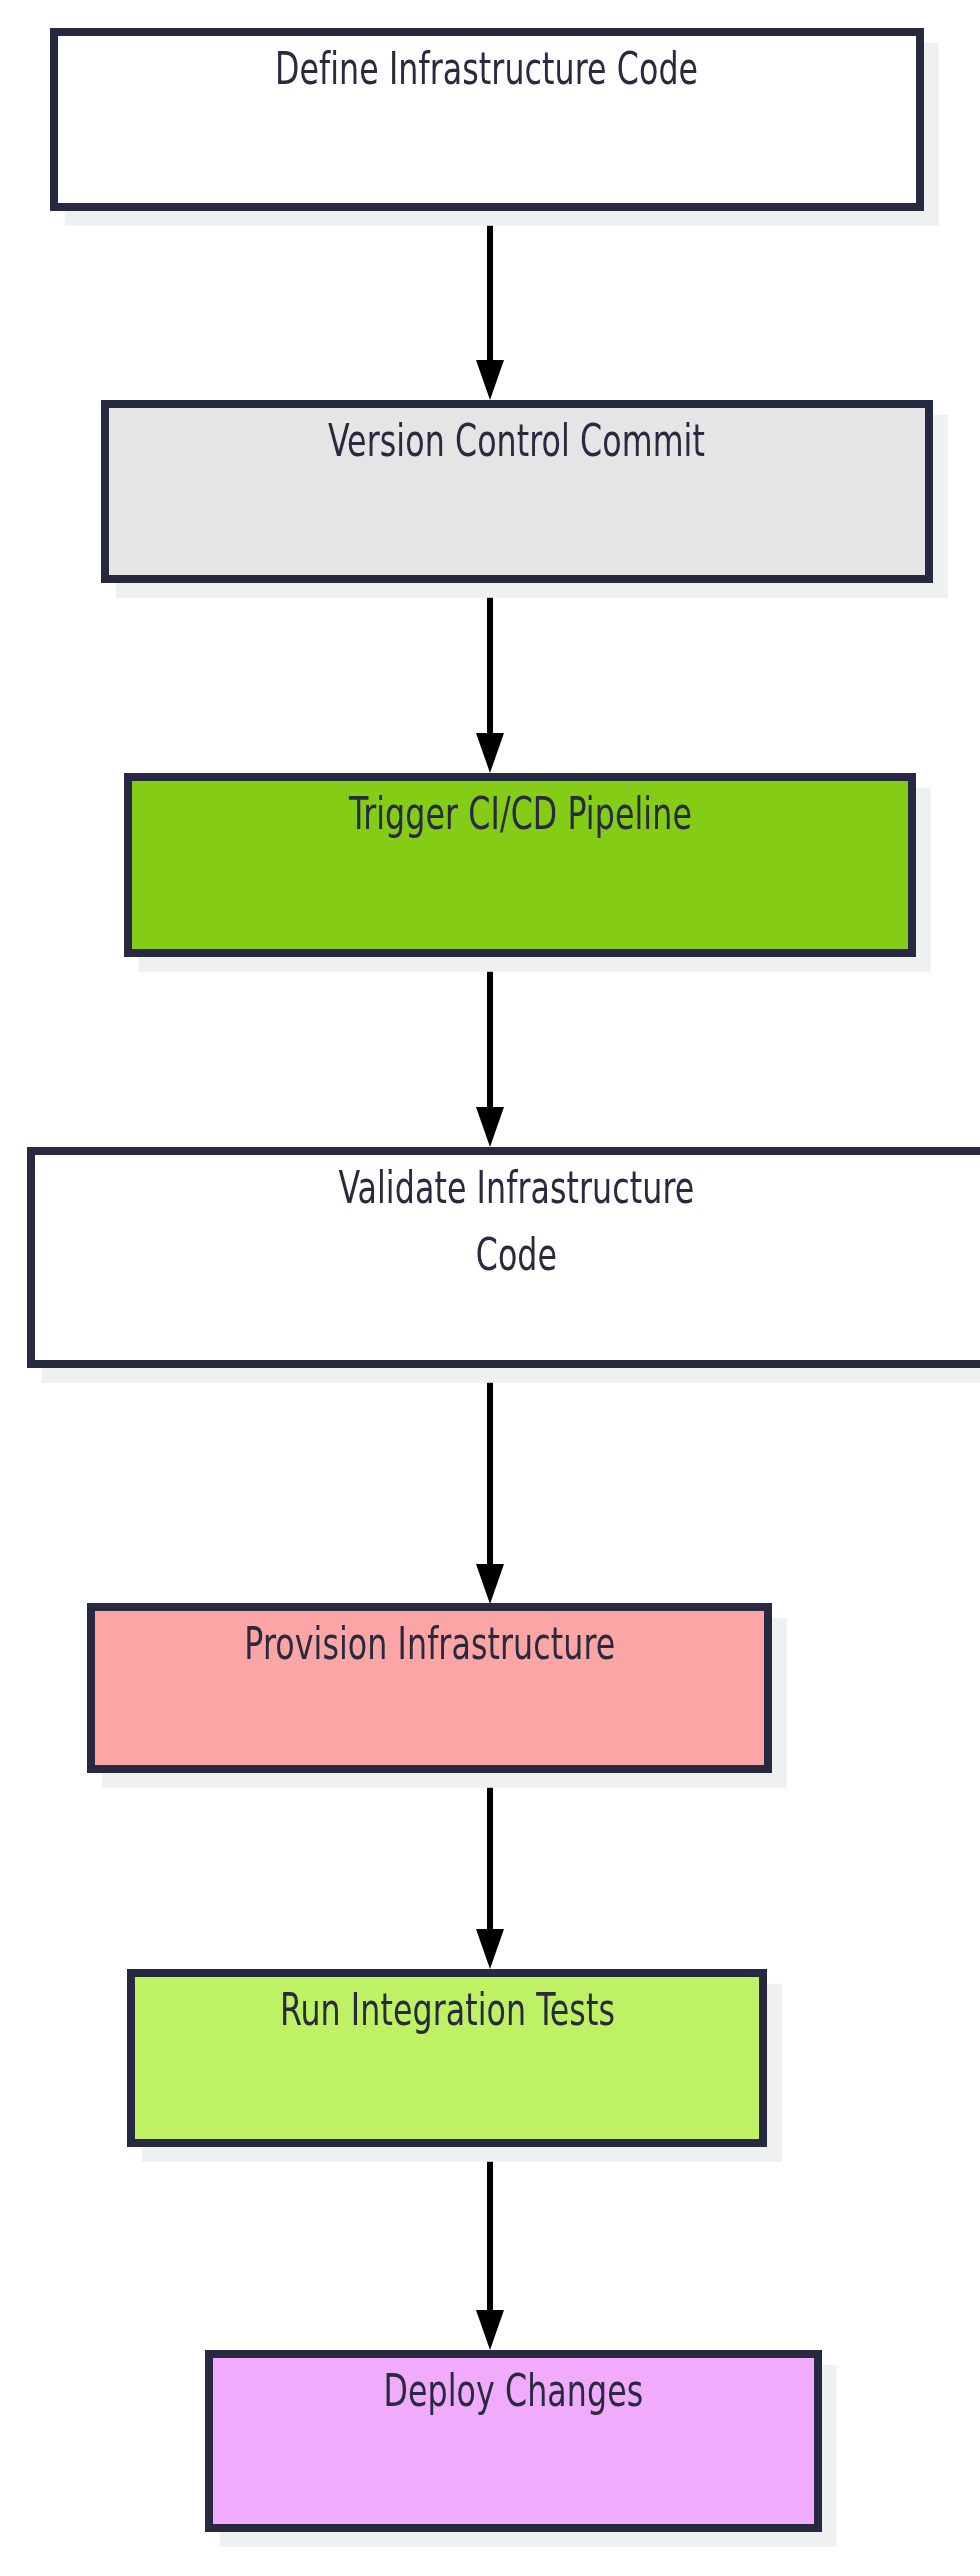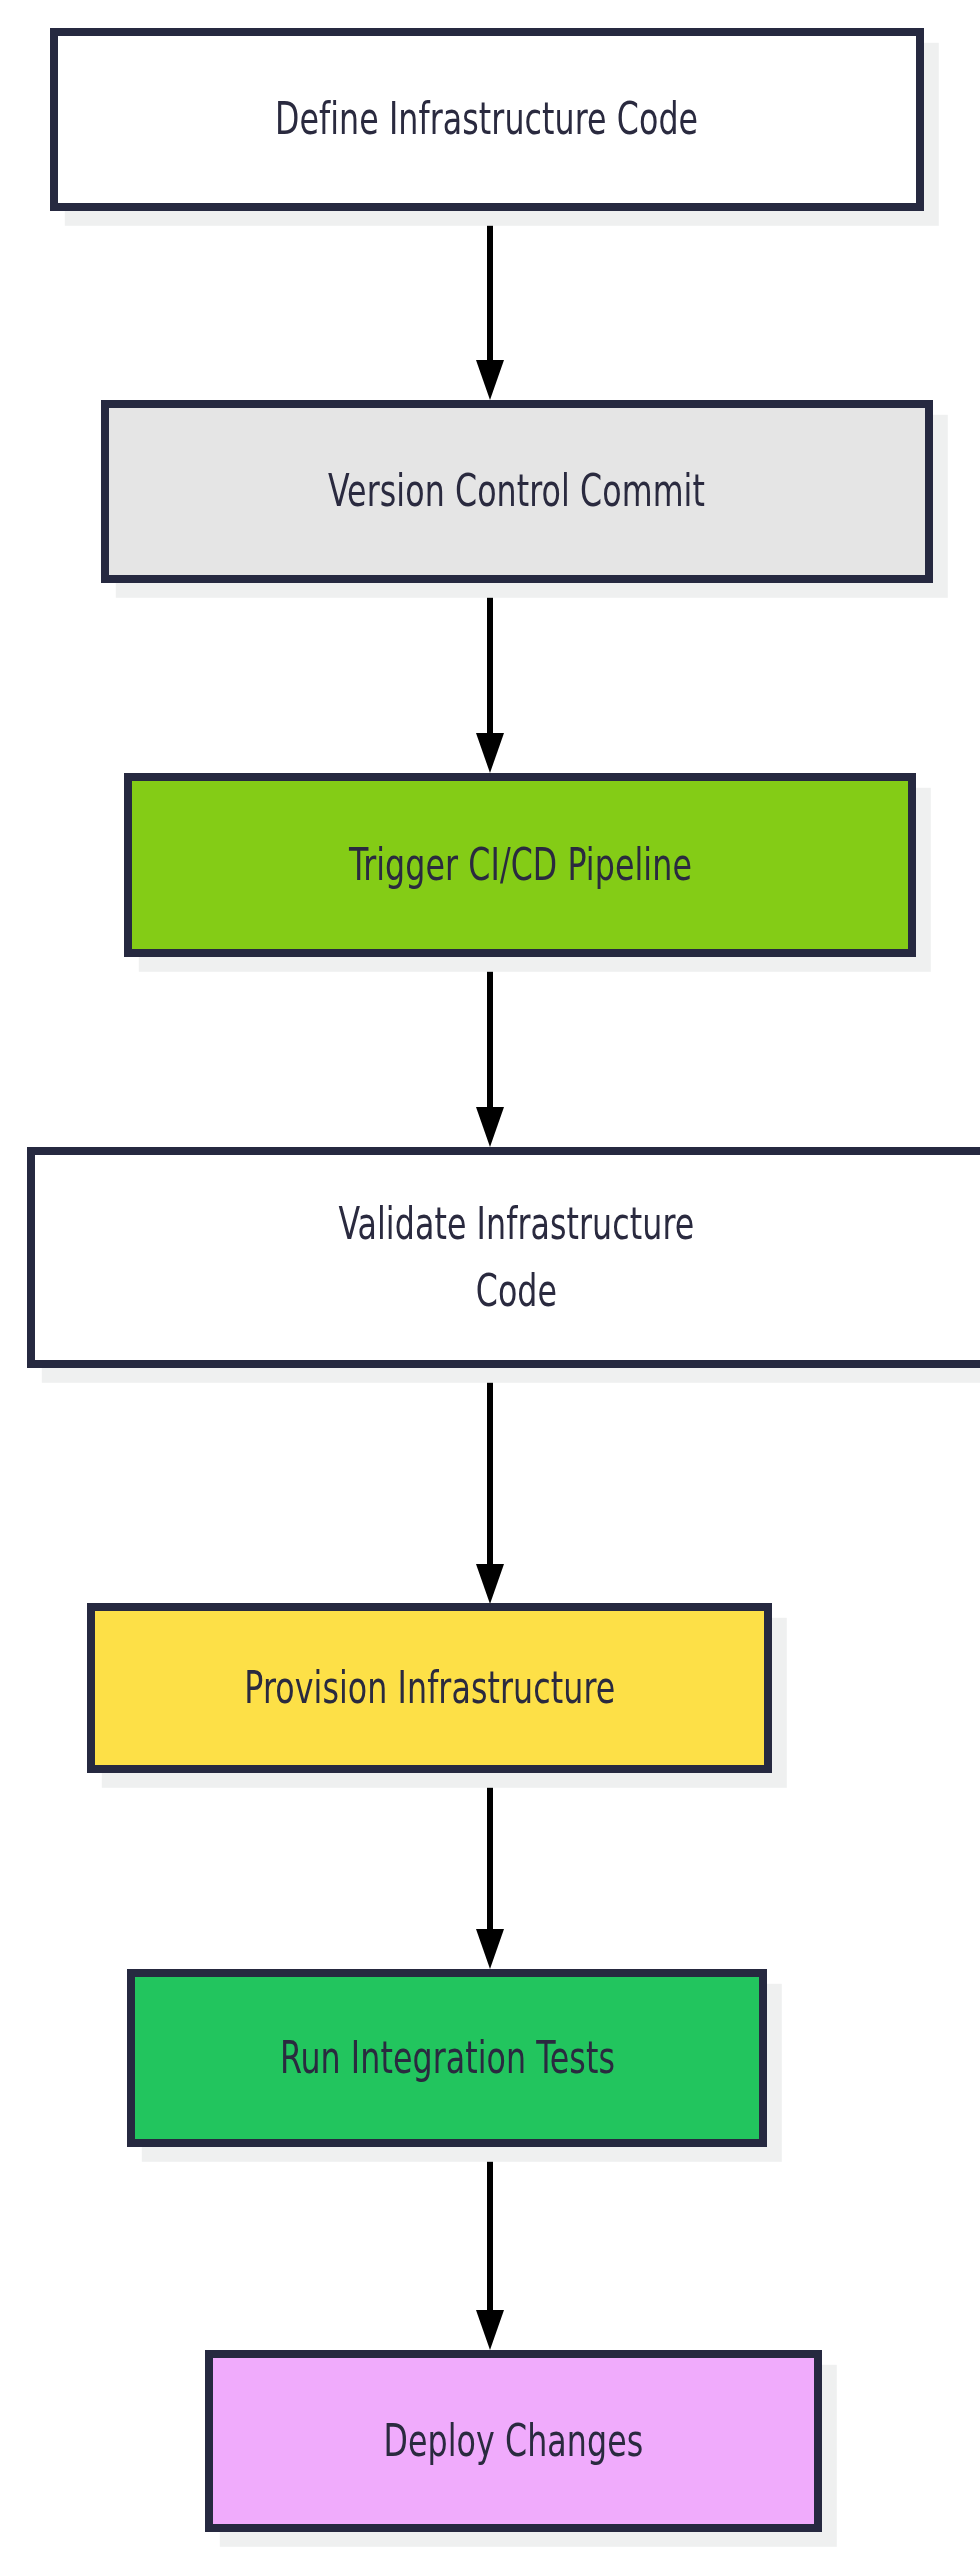--- a/index.html
+++ b/index.html
@@ -25,21 +25,20 @@
   
   .node {
     position: absolute;
     box-sizing: border-box;
     background: #ffffff;
     border-style: solid;
     border-width: 8.7px;
     border-color: #262940;
     box-shadow: 14.8px 14.8px 0 0 #eff0f0;
     display: flex;
-    align-items: center;
     justify-content: center;
     text-align: center;
   }
 
   .node-label {
     color: #2a2a3f;
     font-size: 44px;
     line-height: 1.52;
     letter-spacing: 0.1px;
     font-weight: 400;
@@ -113,25 +112,25 @@
 
   <div class="node" style="left: 124px; top: 773px; width: 792px; height: 184px; border-color: rgb(38, 41, 64); background: #84cc16; box-shadow: rgb(239, 240, 240) 14.8px 14.8px 0px 0px;">
     <div class="node-label" style="color: rgb(42, 42, 63);">Trigger CI/CD Pipeline</div>
   </div>
 
   <div class="node" style="left: 27px; top: 1147px; width: 979px; height: 221px; border-color: rgb(38, 41, 64); background: rgb(255, 255, 255); box-shadow: rgb(239, 240, 240) 14.8px 14.8px 0px 0px;">
     <div class="node-label" style="color: rgb(42, 42, 63);">Validate Infrastructure
 Code</div>
   </div>
 
-  <div class="node" style="left: 87px; top: 1603px; width: 685px; height: 170px; border-color: rgb(38, 41, 64); background: #fde047; box-shadow: rgb(239, 240, 240) 14.8px 14.8px 0px 0px;">
+  <div class="node" style="left: 87px; top: 1603px; width: 685px; height: 170px; border-color: rgb(38, 41, 64); background: #fca5a5; box-shadow: rgb(239, 240, 240) 14.8px 14.8px 0px 0px;">
     <div class="node-label" style="color: rgb(42, 42, 63);">Provision Infrastructure</div>
   </div>
 
-  <div class="node" style="left: 127px; top: 1969px; width: 640px; height: 178px; border-color: rgb(38, 41, 64); background: #22c55e; box-shadow: rgb(239, 240, 240) 14.8px 14.8px 0px 0px;">
+  <div class="node" style="left: 127px; top: 1969px; width: 640px; height: 178px; border-color: rgb(38, 41, 64); background: #bef264; box-shadow: rgb(239, 240, 240) 14.8px 14.8px 0px 0px;">
     <div class="node-label" style="color: rgb(42, 42, 63);">Run Integration Tests</div>
   </div>
 
   <div class="node" style="left: 205px; top: 2350px; width: 617px; height: 182px; border-color: rgb(38, 41, 64); background: #f0abfc; box-shadow: rgb(239, 240, 240) 14.8px 14.8px 0px 0px;">
     <div class="node-label" style="color: rgb(42, 42, 63);">Deploy Changes</div>
   </div>
 
 </div>
 
 

